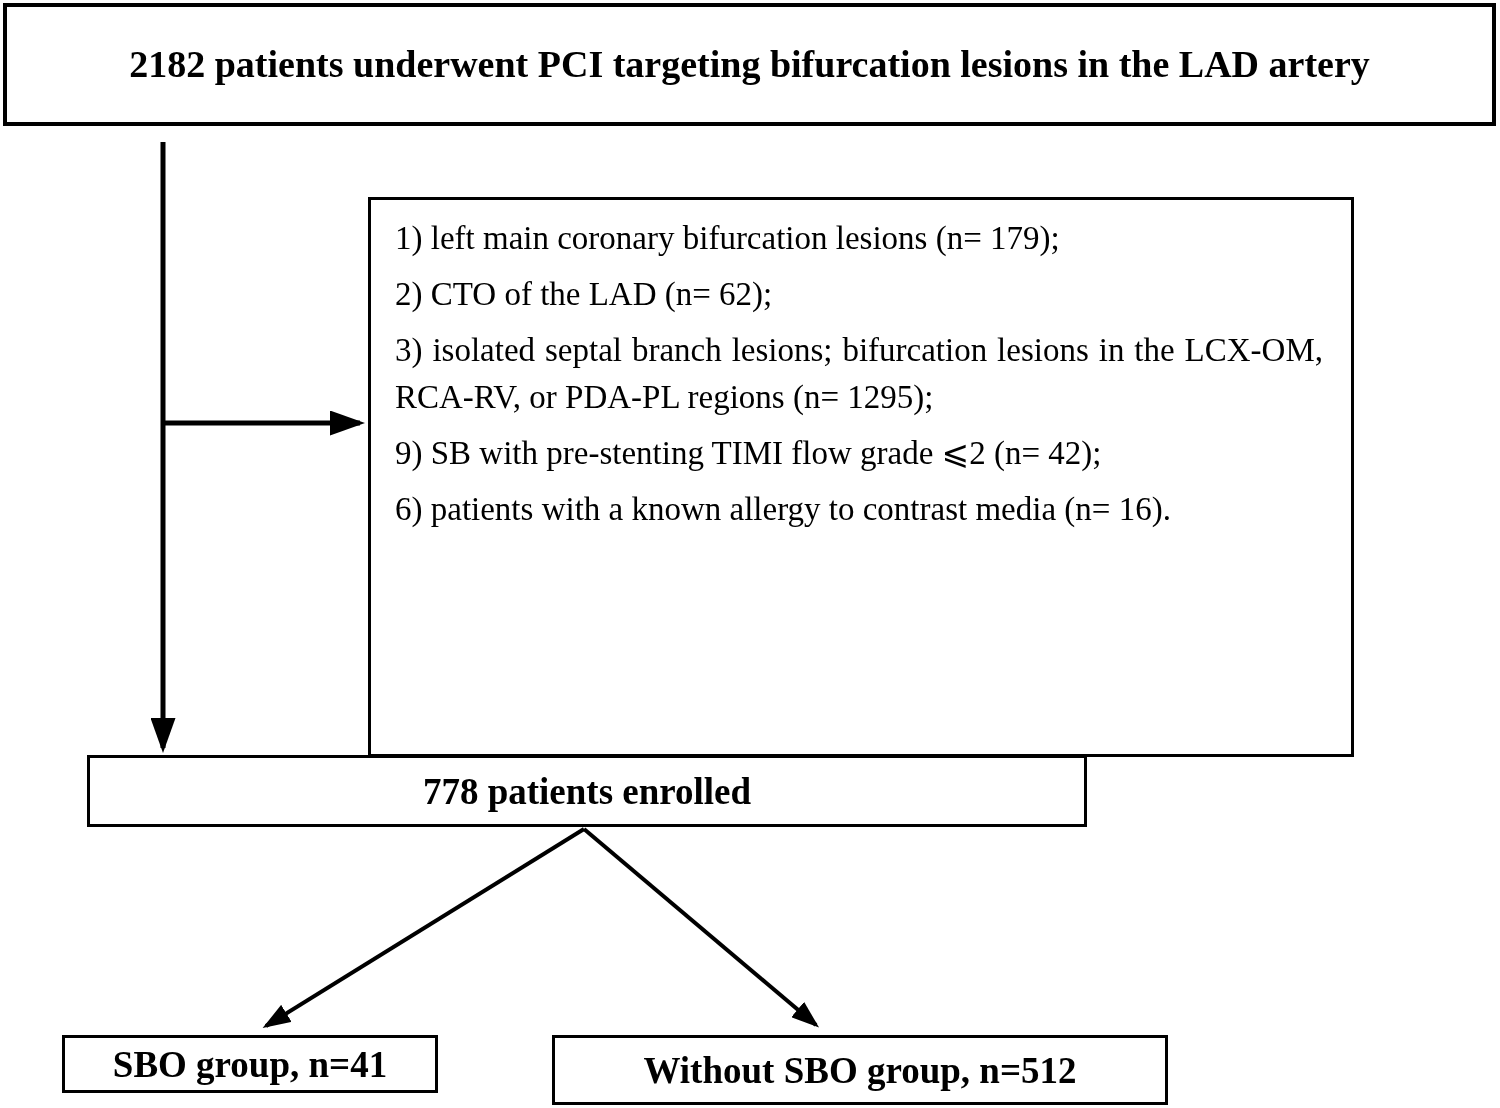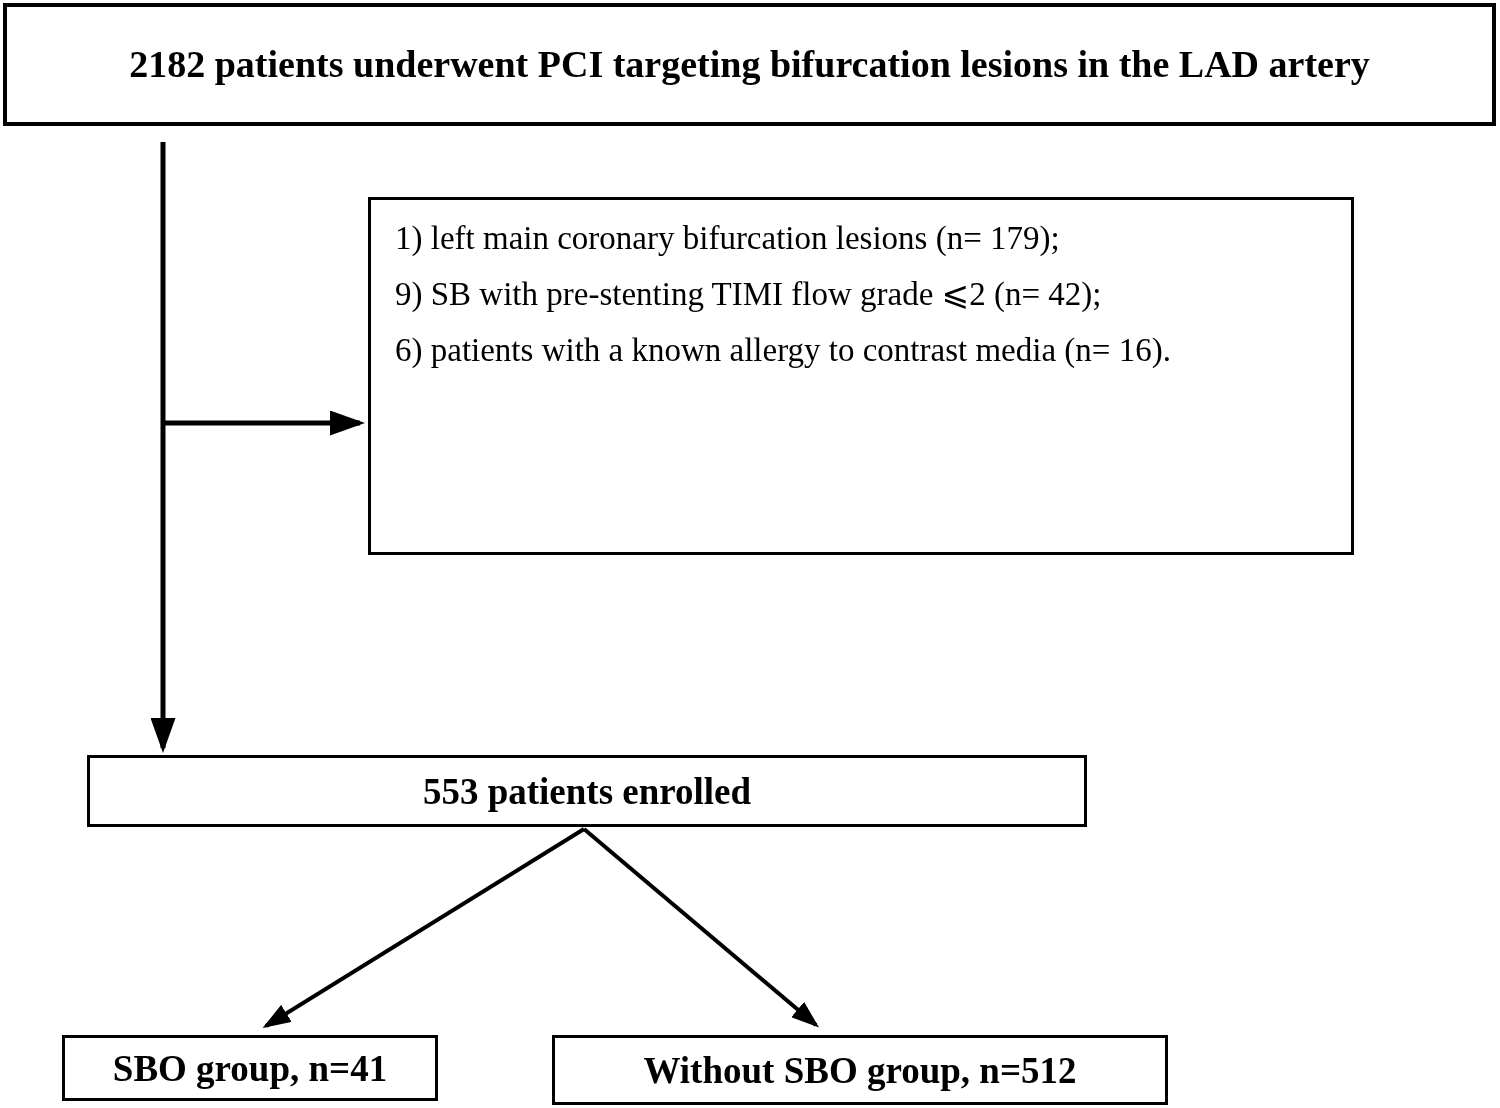--- a/index.html
+++ b/index.html
@@ -33,39 +33,39 @@
     left: 3px; top: 3px;
     width: 1493px; height: 123px;
     border-width: 4px;
     font-weight: bold;
     font-size: 38px;
     line-height: 55px;
     text-align: center;
   }
   .exclusion-box {
     left: 368px; top: 197px;
-    width: 986px; height: 358px;
+    width: 986px; height: 560px;
     display: block;
     font-size: 33px;
     line-height: 47px;
     text-align: justify;
     padding: 15px 28px 10px 24px;
   }
   .exclusion-box p { margin: 0 0 9px 0; }
   .exclusion-box p:last-child { margin-bottom: 0; }
   .enrolled-box {
     left: 87px; top: 755px;
     width: 1000px; height: 72px;
     font-weight: bold;
     font-size: 37px;
     text-align: center;
   }
   .sbo-box {
     left: 62px; top: 1035px;
-    width: 376px; height: 66px;
+    width: 376px; height: 58px;
     font-weight: bold;
     font-size: 37px;
     text-align: right;
   }
   .without-box {
     left: 552px; top: 1035px;
     width: 616px; height: 70px;
     font-weight: bold;
     font-size: 37px;
     text-align: center;
@@ -87,26 +87,28 @@
     <line x1="584" y1="829" x2="266" y2="1026" stroke="currentColor" stroke-width="4" marker-end="url(#ah)"></line>
     <line x1="584" y1="829" x2="816" y2="1025" stroke="currentColor" stroke-width="4" marker-end="url(#ah)"></line>
   </svg>
 
   <div class="box top-box">
     <div>2182 patients underwent PCI targeting bifurcation lesions in the LAD artery</div>
   </div>
 
   <div class="box exclusion-box">
     <p>1) left main coronary bifurcation lesions (n= 179);</p>
+    <p>2) CTO of the LAD (n= 62);</p>
+    <p>3) isolated septal branch lesions; bifurcation lesions in the LCX-OM, RCA-RV, or PDA-PL regions (n= 1295);</p>
     <p>9) SB with pre-stenting TIMI flow grade ⩽2 (n= 42);</p>
     <p>6) patients with a known allergy to contrast media (n= 16).</p>
   </div>
 
   <div class="box enrolled-box">
-    <div>553 patients enrolled</div>
+    <div>778 patients enrolled</div>
   </div>
 
   <div class="box sbo-box">
     <div>SBO group, n=41</div>
   </div>
 
   <div class="box without-box">
     <div>Without SBO group, n=512</div>
   </div>
 

